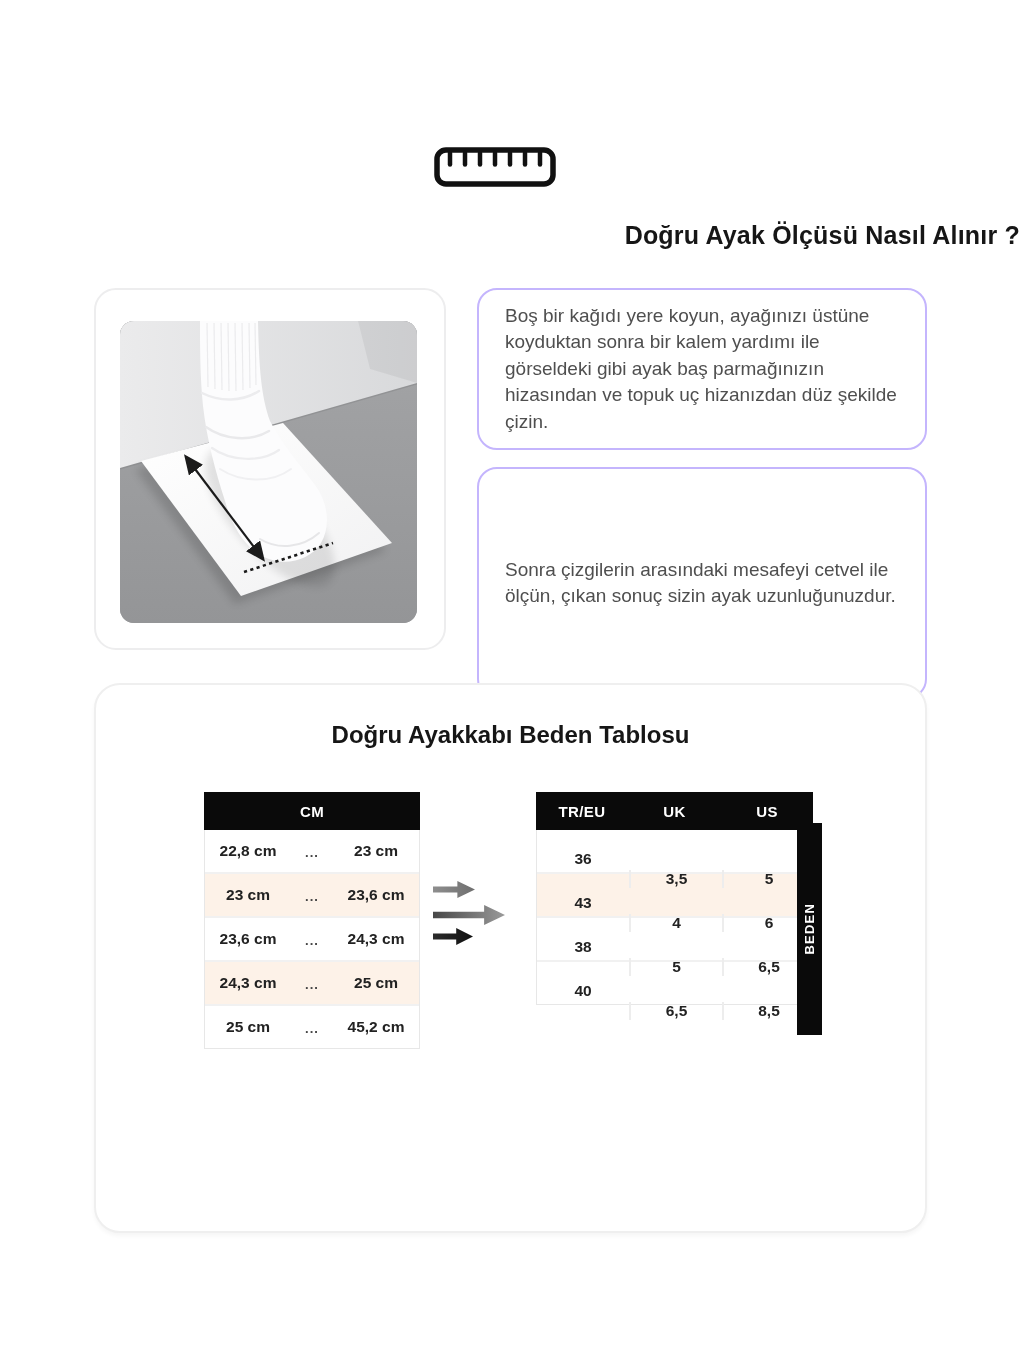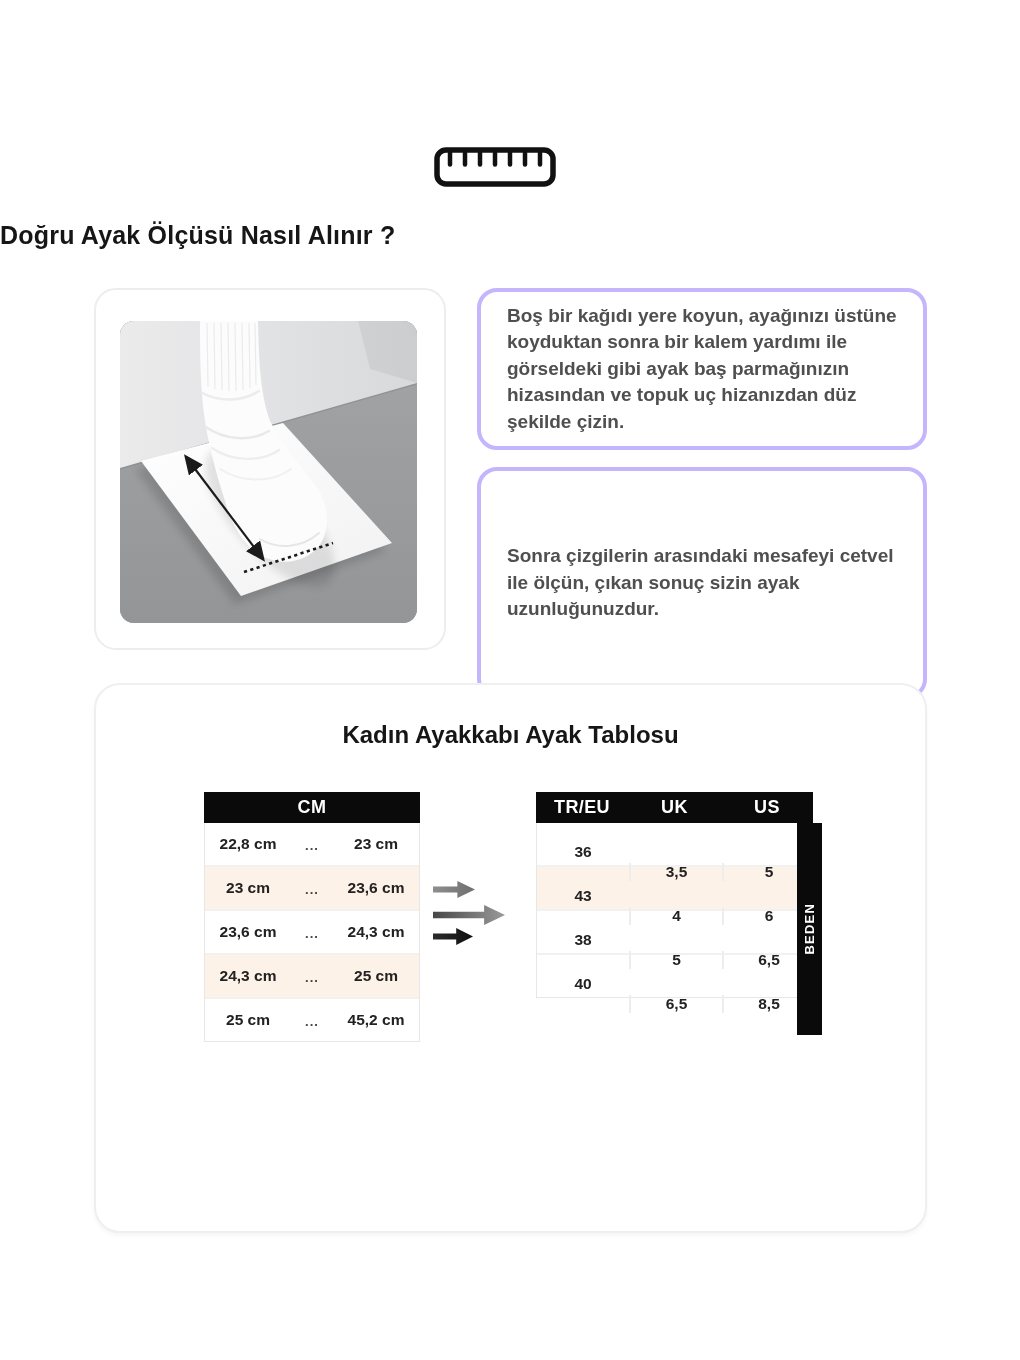--- a/index.html
+++ b/index.html
@@ -4,56 +4,56 @@
 <style>
   html,body{margin:0;padding:0;}
   body{
     width:1020px;height:1360px;position:relative;background:#ffffff;
     font-family:"Liberation Sans", sans-serif;color:#111;overflow:hidden;
   }
   
   .ruler{position:absolute;left:434px;top:147px;width:122px;height:41px;}
   .page-title{
     position:absolute;left:0;top:221px;width:100%;margin:0;
-    text-align:left;font-size:25px;font-weight:700;color:#161616;letter-spacing:.2px;
+    text-align:right;font-size:25px;font-weight:700;color:#161616;letter-spacing:.2px;
   }
   
   .photo-card{
     position:absolute;left:94px;top:288px;width:352px;height:362px;
     border:2px solid #ededee;border-radius:22px;background:#fff;box-sizing:border-box;
   }
   .photo{
     position:absolute;left:24px;top:31px;width:297px;height:302px;
     border-radius:14px;overflow:hidden;background:#9c9d9f;
   }
   .photo svg{display:block;}
   
   .info-box{
     position:absolute;left:477px;width:450px;box-sizing:border-box;
-    border:4px solid #c4b5fd;border-radius:20px;background:#fff;
-    display:flex;align-items:center;font-weight:bold;
+    border:2px solid #c4b5fd;border-radius:20px;background:#fff;
+    display:flex;align-items:center;
   }
   .info-box p{
     margin:0;padding:0 16px 0 26px;font-size:19px;line-height:26.5px;color:#4f4f4f;
   }
   .box1{top:288px;height:162px;}
   .box2{top:467px;height:232px;}
   
   .size-card{
     position:absolute;left:94px;top:683px;width:833px;height:550px;
     border:2px solid #efefef;border-radius:26px;background:#fff;box-sizing:border-box;
     box-shadow:0 3px 4px rgba(0,0,0,0.04);
   }
   .size-title{
     position:absolute;left:0;top:36px;width:100%;margin:0;text-align:center;
     font-size:24px;font-weight:700;color:#161616;
   }
   .thead{
-    height:31px;background:#0a0a0a;color:#fff;display:flex;align-items:center;
-    justify-content:center;font-size:18px;font-weight:600;letter-spacing:.4px;
+    height:38px;background:#0a0a0a;color:#fff;display:flex;align-items:center;
+    justify-content:center;font-size:15px;font-weight:600;letter-spacing:.4px;
   }
   .tbody{border:1px solid #e7e7e7;border-top:none;box-sizing:border-box;}
   .trow{display:grid;height:42px;background:#fff;}
   .trow + .trow{border-top:2px solid #f1f1f1;}
   .trow.alt{background:#fdf2e8;}
   .trow span{
     display:flex;align-items:center;justify-content:center;
     font-size:15.5px;font-weight:600;color:#222;
   }
   
@@ -168,21 +168,21 @@
   </section>
 
   <section class="info-box box1">
     <p>Boş bir kağıdı yere koyun, ayağınızı üstüne koyduktan sonra bir kalem yardımı ile görseldeki gibi ayak baş parmağınızın hizasından ve topuk uç hizanızdan düz şekilde çizin.</p>
   </section>
   <section class="info-box box2">
     <p>Sonra çizgilerin arasındaki mesafeyi cetvel ile ölçün, çıkan sonuç sizin ayak uzunluğunuzdur.</p>
   </section>
 
   <section class="size-card">
-    <h2 class="size-title">Kadın Ayakkabı Ayak Tablosu</h2>
+    <h2 class="size-title">Doğru Ayakkabı Beden Tablosu</h2>
 
     <div class="cm-table">
       <div class="thead">CM</div>
       <div class="tbody">
         <div class="trow">
           <span>22,8 cm</span>
           <span class="dots">...</span>
           <span>23 cm</span>
         </div>
         <div class="trow alt">

